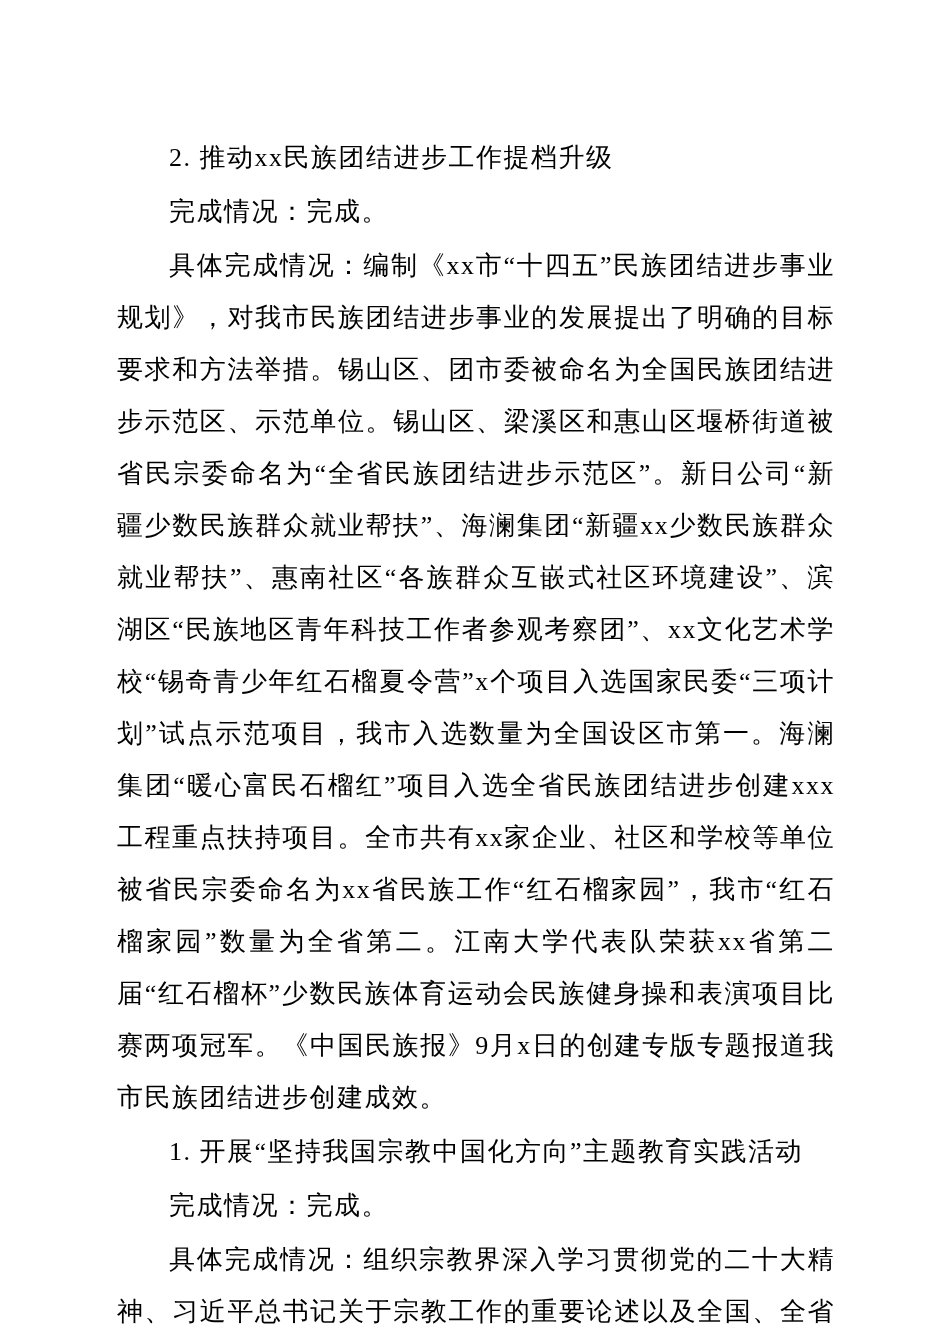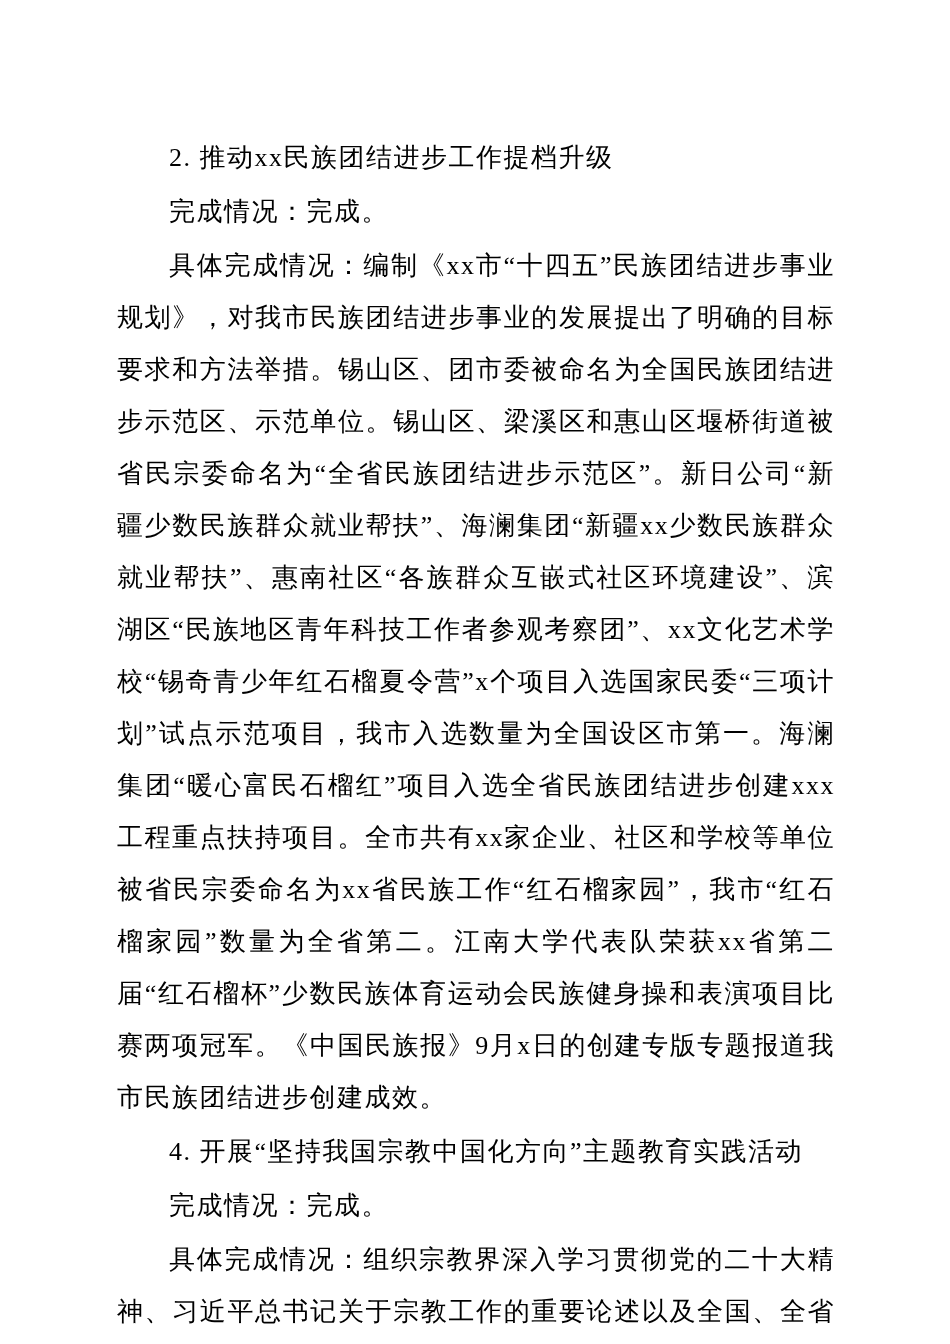--- a/index.html
+++ b/index.html
@@ -31,16 +31,16 @@
       word-break: break-all;
     }
   </style>
 </head>
 <body>
 
 <div class="page">
   <p class="para">2. 推动xx民族团结进步工作提档升级</p>
   <p class="para">完成情况：完成。</p>
   <p class="para">具体完成情况：编制《xx市“十四五”民族团结进步事业规划》，对我市民族团结进步事业的发展提出了明确的目标要求和方法举措。锡山区、团市委被命名为全国民族团结进步示范区、示范单位。锡山区、梁溪区和惠山区堰桥街道被省民宗委命名为“全省民族团结进步示范区”。新日公司“新疆少数民族群众就业帮扶”、海澜集团“新疆xx少数民族群众就业帮扶”、惠南社区“各族群众互嵌式社区环境建设”、滨湖区“民族地区青年科技工作者参观考察团”、xx文化艺术学校“锡奇青少年红石榴夏令营”x个项目入选国家民委“三项计划”试点示范项目，我市入选数量为全国设区市第一。海澜集团“暖心富民石榴红”项目入选全省民族团结进步创建xxx工程重点扶持项目。全市共有xx家企业、社区和学校等单位被省民宗委命名为xx省民族工作“红石榴家园”，我市“红石榴家园”数量为全省第二。江南大学代表队荣获xx省第二届“红石榴杯”少数民族体育运动会民族健身操和表演项目比赛两项冠军。《中国民族报》9月x日的创建专版专题报道我市民族团结进步创建成效。</p>
-  <p class="para">4. 开展“坚持我国宗教中国化方向”主题教育实践活动</p>
+  <p class="para">1. 开展“坚持我国宗教中国化方向”主题教育实践活动</p>
   <p class="para">完成情况：完成。</p>
   <p class="para">具体完成情况：组织宗教界深入学习贯彻党的二十大精神、习近平总书记关于宗教工作的重要论述以及全国、全省及全市</p>
 </div>
 
 </body></html>

